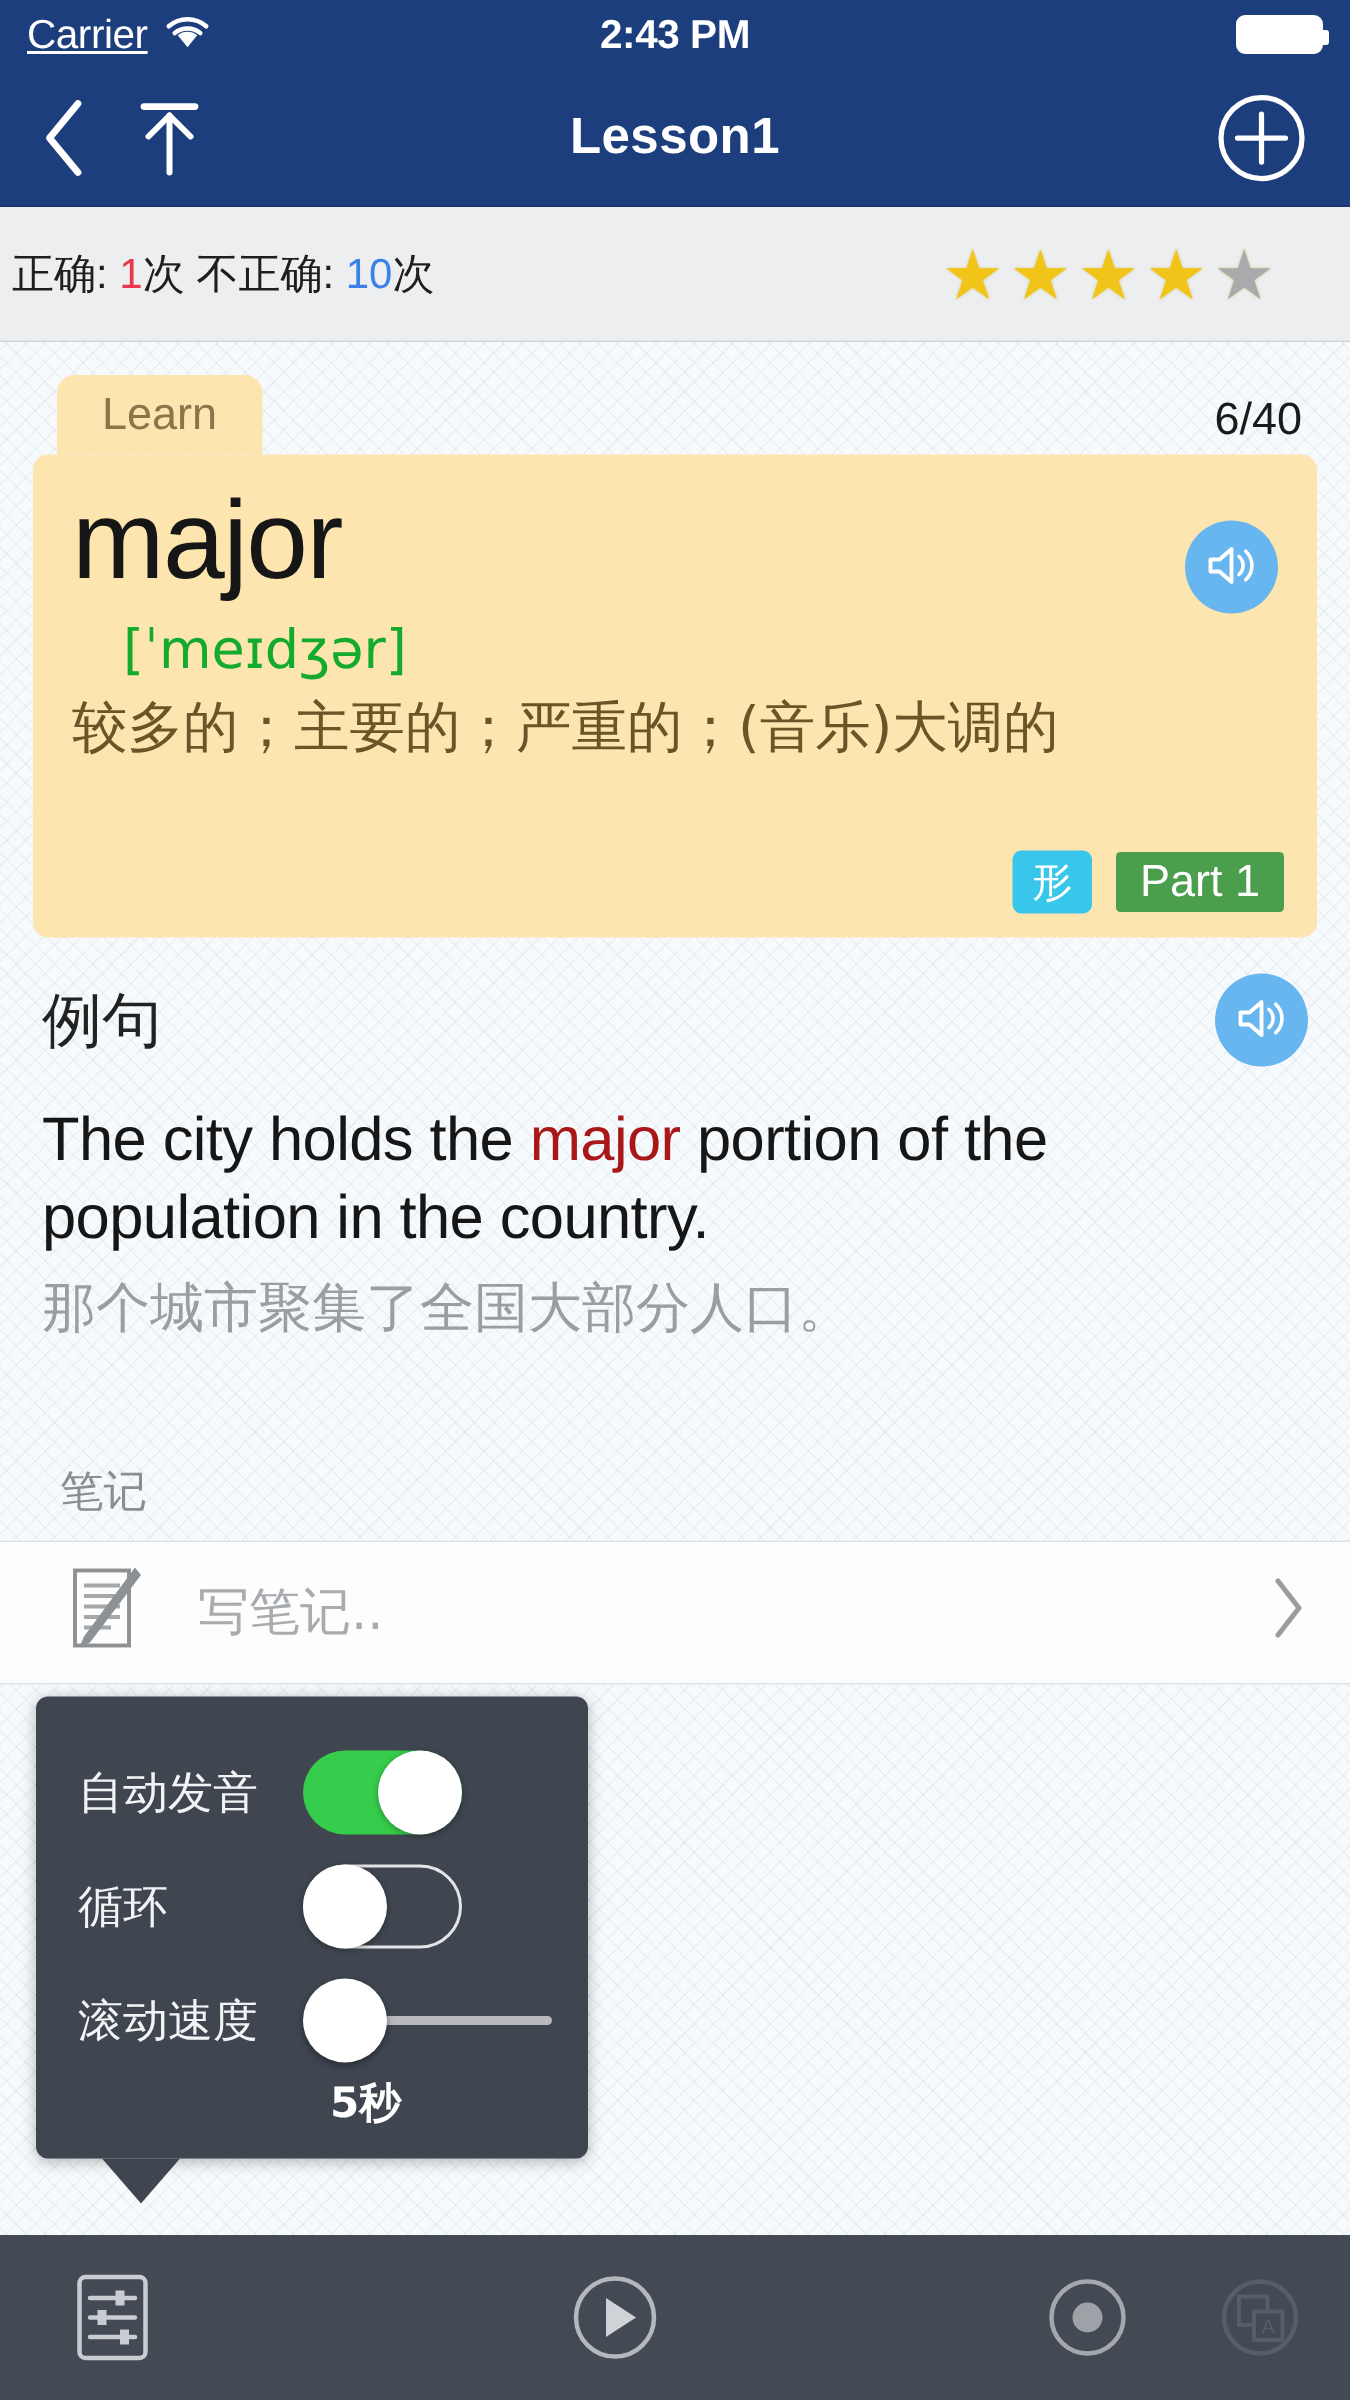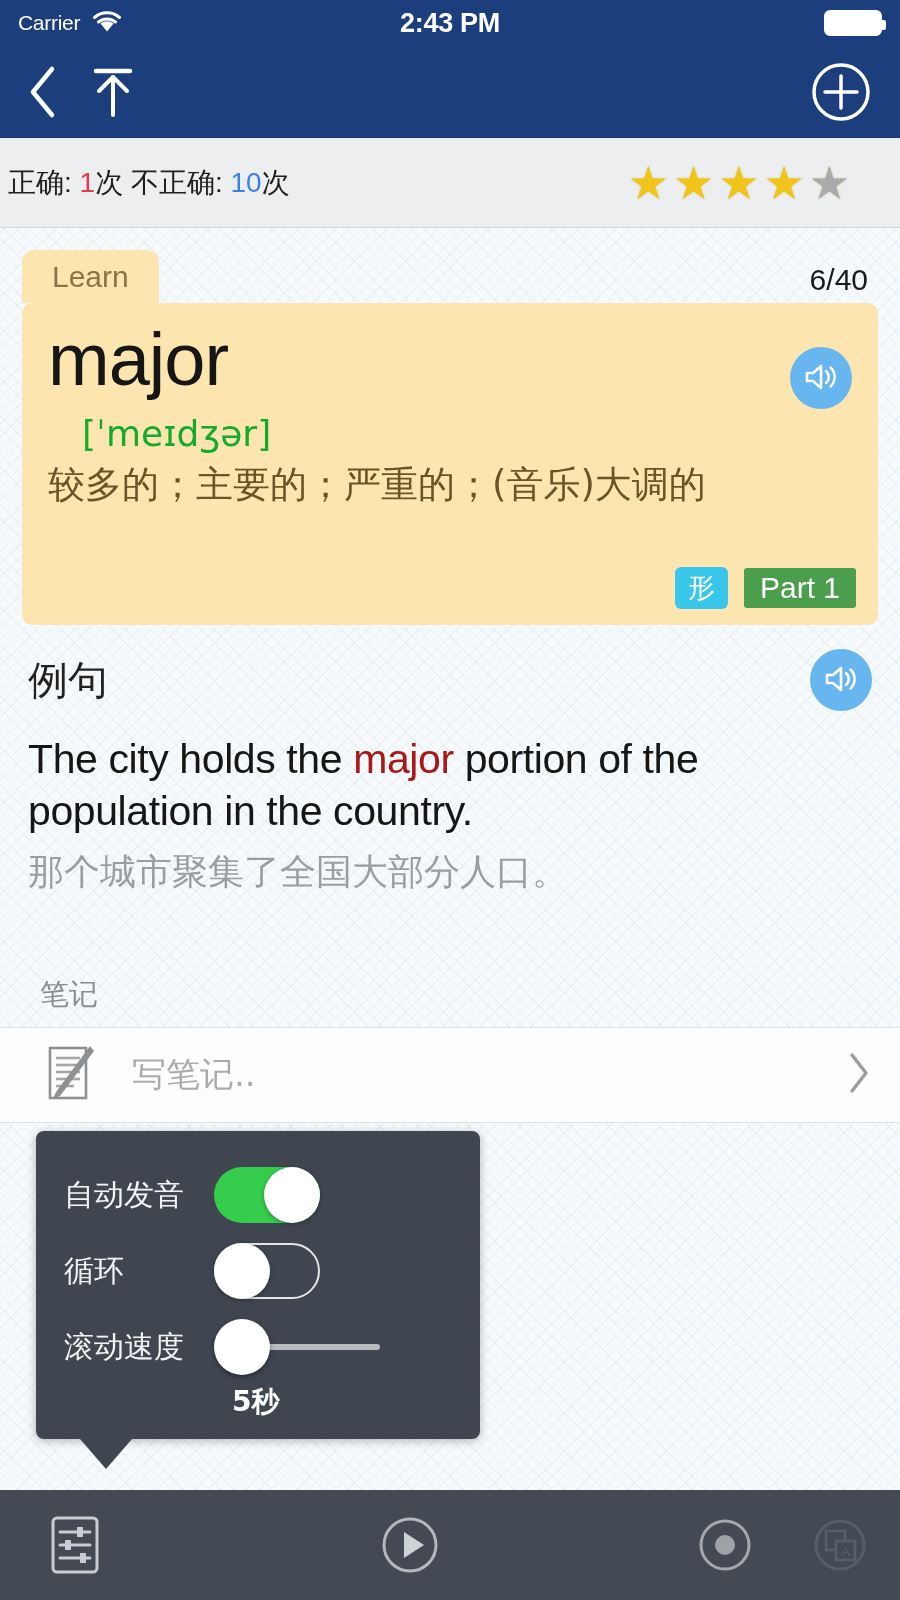--- a/index.html
+++ b/index.html
@@ -23,21 +23,21 @@
   }
 
   
   .statusbar {
     position:relative; z-index:2;
     height:46px; background:#1d3e7c;
     display:flex; align-items:center;
     padding:0 18px; color:#fff;
   }
   .sb-left { display:flex; align-items:center; gap:10px; flex:1; }
-  .sb-carrier { font-size:21px; letter-spacing:-.3px; }
+  .sb-carrier { font-size:27px; letter-spacing:-.3px;text-decoration:underline; }
   .wifi-ico { display:block; }
   .sb-center { font-size:27px; font-weight:bold; letter-spacing:-.3px; }
   .sb-right { flex:1; display:flex; justify-content:flex-end; align-items:center; }
   .battery {
     width:58px; height:26px; border:2px solid #fff; border-radius:6px;
     position:relative; background:#fff;
   }
   .battery::after {
     content:''; position:absolute; right:-6px; top:8px;
     width:4px; height:10px; background:#fff; border-radius:0 2px 2px 0;
@@ -75,21 +75,21 @@
 
   
   .content { position:relative; z-index:1; padding:0; }
 
   
   .card-wrap { position:relative; padding:22px 22px 0 22px; }
   .card-tabrow { display:flex; align-items:flex-end; justify-content:space-between; }
   .card-tab {
     background:#fde5b0; color:#8a7448;
     font-size:30px; padding:10px 30px 9px 30px;
-    border-radius:12px 12px 0 0; margin-left:0;
+    border-radius:12px 12px 0 0; margin-left:16px;
   }
   .card-count { font-size:30px; color:#1a1a1a; padding-right:10px; padding-bottom:6px; }
   .card {
     background:#fde5b0; border-radius:10px;
     padding:18px 26px 22px 26px; position:relative;
     min-height:322px;
   }
   .word {
     font-size:74px; color:#161616; line-height:1.05;
     letter-spacing:-1px; font-weight:normal;
@@ -143,21 +143,21 @@
     border-top:1px solid #dfe2e5; border-bottom:1px solid #dfe2e5;
     display:flex; align-items:center; padding:0 28px 0 40px; cursor:pointer;
   }
   .notes-placeholder {
     flex:1; font-size:34px; color:#a9acaf; padding-left:36px;
     font-family:"DejaVu Sans", sans-serif;
   }
 
   
   .popup {
-    position:absolute; left:36px; top:1131px; width:444px;
+    position:absolute; left:24px; top:1131px; width:368px;
     background:#3f4650; border-radius:8px; z-index:5;
     padding:26px 12px 18px 0;
     box-shadow:0 2px 10px rgba(0,0,0,.28);
   }
   .popup::after {
     content:''; position:absolute; left:44px; bottom:-30px;
     border-left:26px solid transparent; border-right:26px solid transparent;
     border-top:30px solid #3f4650;
   }
   .pop-row {
@@ -245,20 +245,21 @@
     <button class="icon-btn">
       <span>
         <svg width="54" height="58" viewBox="0 0 54 58">
           <line x1="10" y1="8" x2="44" y2="8" stroke="#fff" stroke-width="4.5" stroke-linecap="round"></line>
           <line x1="27" y1="14" x2="27" y2="52" stroke="#fff" stroke-width="4" stroke-linecap="round"></line>
           <path d="M13 28 L27 14 L41 28" stroke="#fff" stroke-width="4" fill="none" stroke-linecap="round" stroke-linejoin="round"></path>
         </svg>
       </span>
     </button>
   </div>
+  <div class="nav-title">Lesson1</div>
   <div class="nav-right">
     <button class="icon-btn">
       <span>
         <svg width="66" height="66" viewBox="0 0 66 66">
           <circle cx="33" cy="33" r="27" stroke="#fff" stroke-width="3.5" fill="none"></circle>
           <line x1="33" y1="17" x2="33" y2="49" stroke="#fff" stroke-width="3.5" stroke-linecap="round"></line>
           <line x1="17" y1="33" x2="49" y2="33" stroke="#fff" stroke-width="3.5" stroke-linecap="round"></line>
         </svg>
       </span>
     </button>

